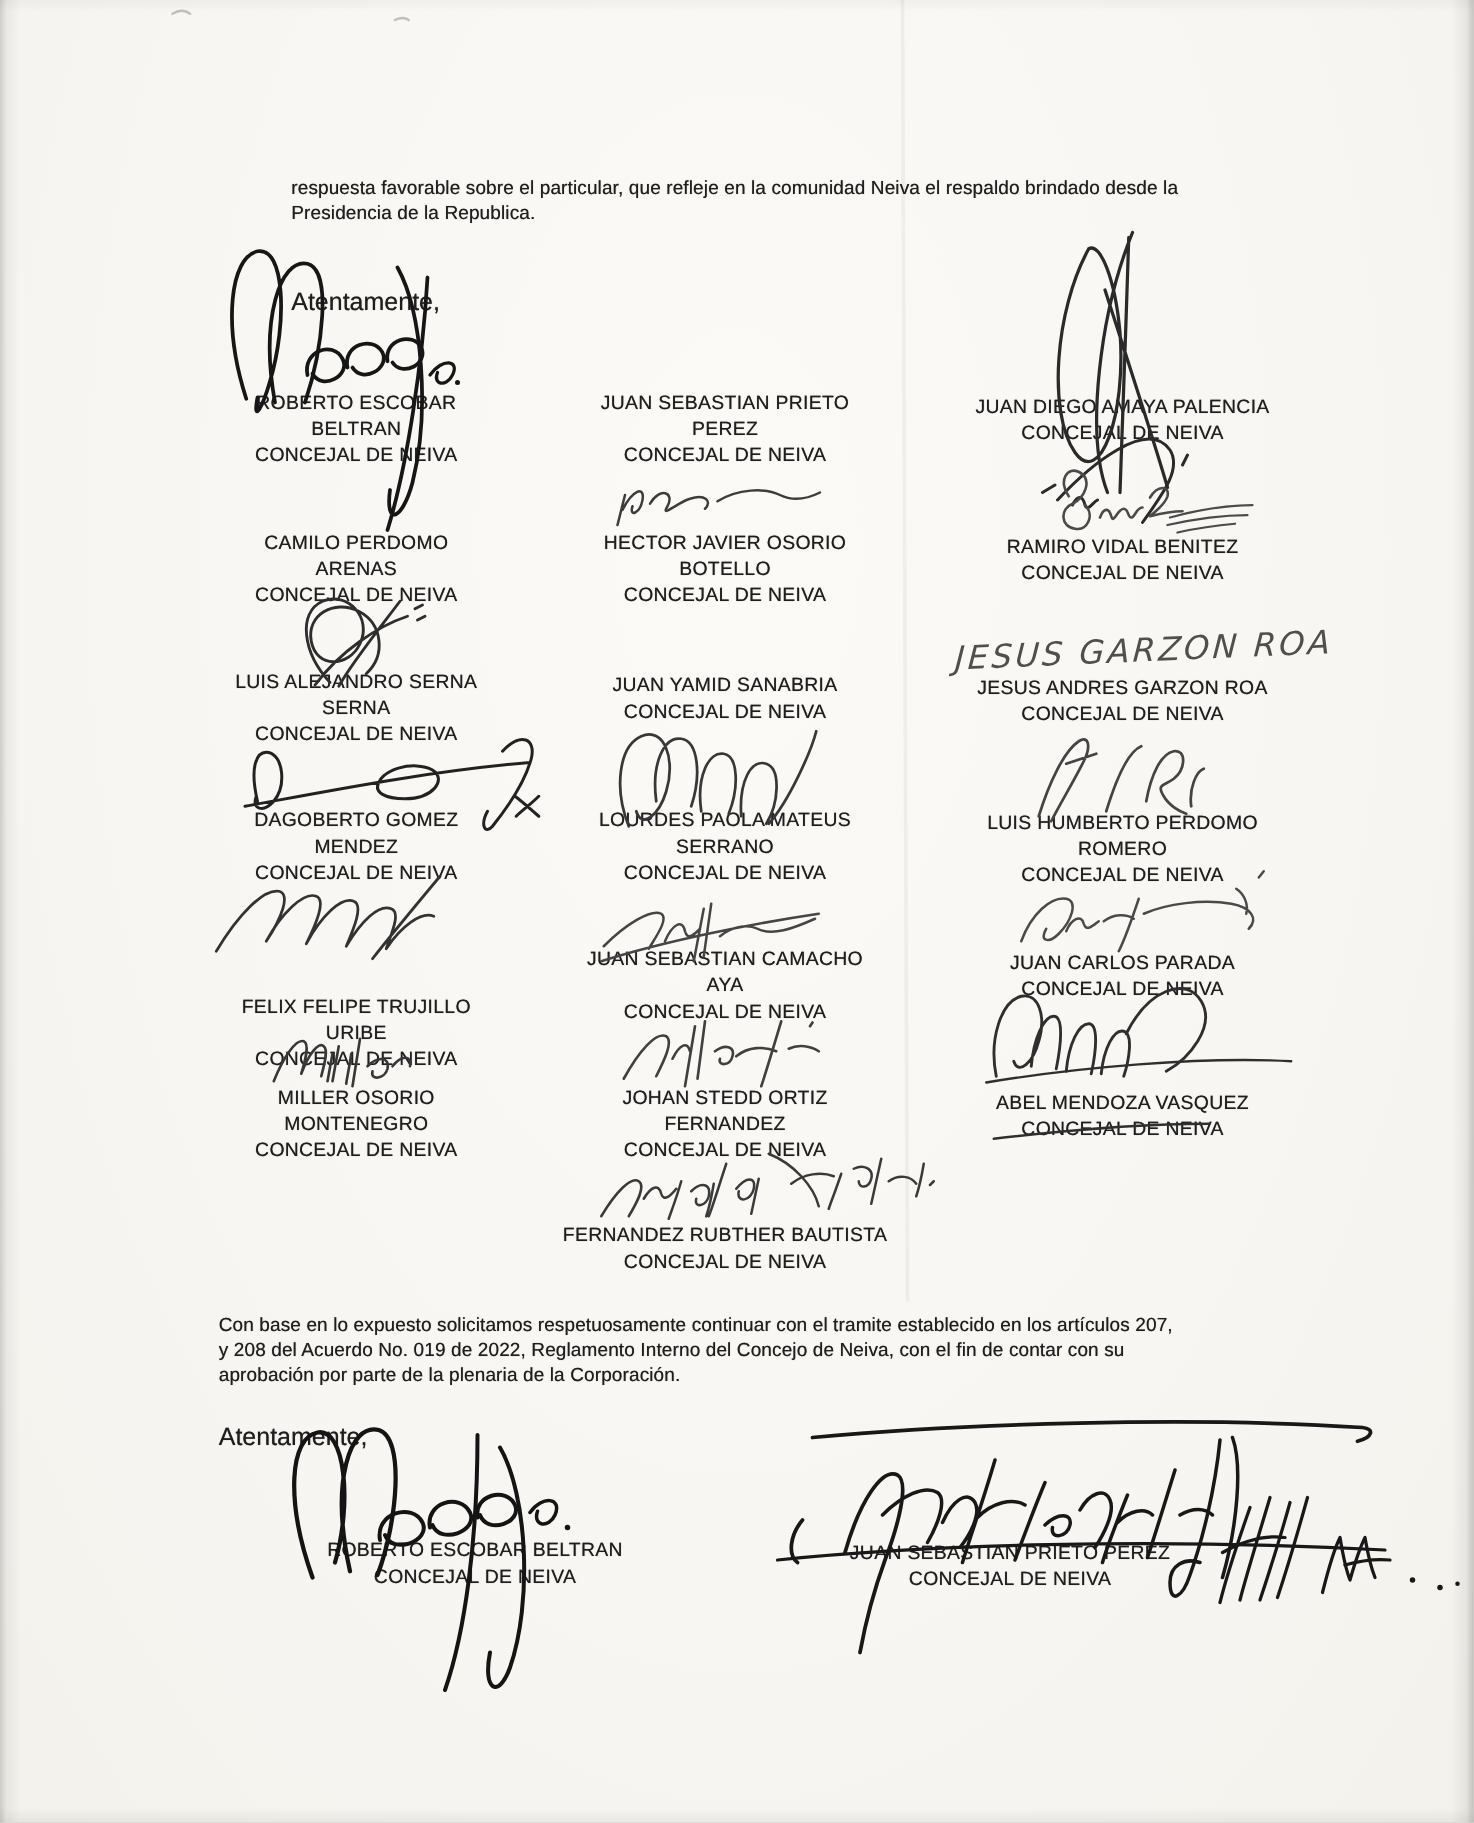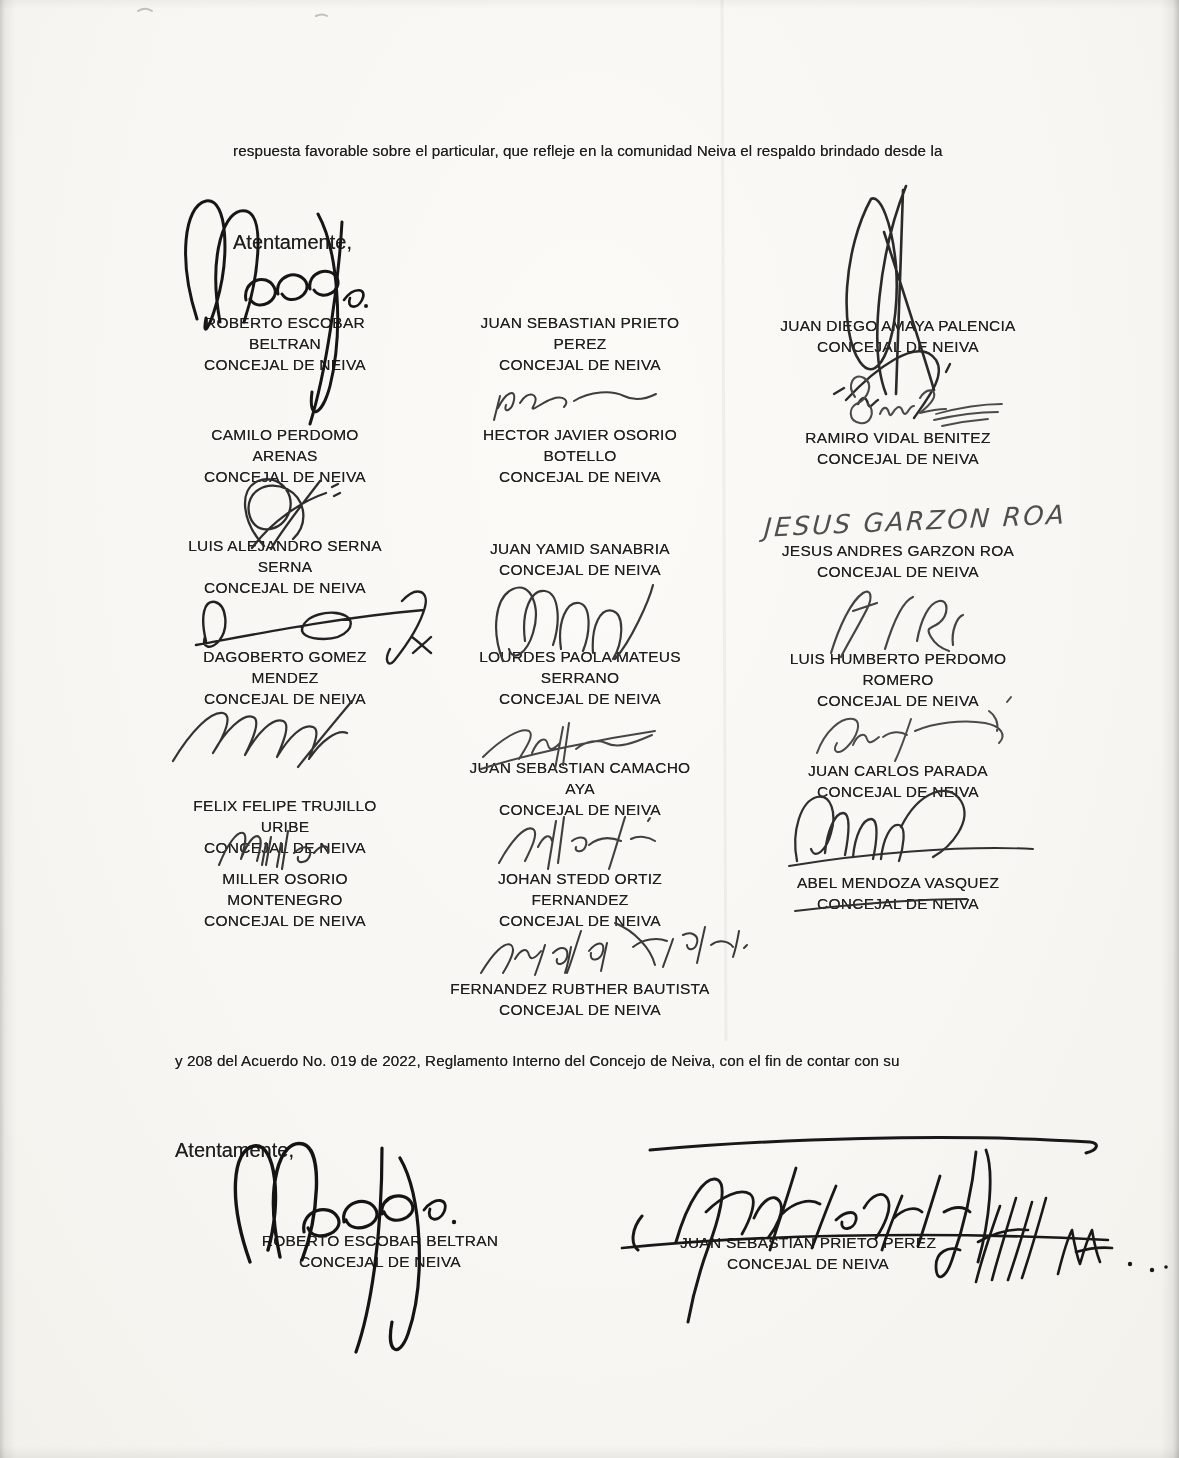--- a/index.html
+++ b/index.html
@@ -43,20 +43,21 @@
   svg.inklayer{ position:absolute; left:0; top:0; pointer-events:none; }
   svg.inklayer path{ fill:none; stroke-linecap:round; stroke-linejoin:round; }
 </style>
 </head>
 <body>
 
 <div class="scan">
 
   <div class="typed para" style="left:233px;top:141px;width:734px;">
     <div class="pline">respuesta favorable sobre el particular, que refleje en la comunidad Neiva el respaldo brindado desde la</div>
+    <div class="pline">Presidencia de la Republica.</div>
   </div>
 
   <div class="typed salutation" style="left:233px;top:231px;">Atentamente,</div>
 
   <div class="cell typed c1" style="top:312px;">
     <div>ROBERTO ESCOBAR</div>
     <div>BELTRAN</div>
     <div>CONCEJAL DE NEIVA</div>
   </div>
   <div class="cell typed c2" style="top:312px;">
@@ -145,21 +146,23 @@
   </div>
 
   <div class="cell typed c2" style="top:978px;">
     <div>FERNANDEZ RUBTHER BAUTISTA</div>
     <div>CONCEJAL DE NEIVA</div>
   </div>
 
   <div class="handwriting" style="left:764px;top:506px;">JESUS GARZON ROA</div>
 
   <div class="typed para" style="left:175px;top:1051px;width:800px;">
+    <div class="pline">Con base en lo expuesto solicitamos respetuosamente continuar con el tramite establecido en los artículos 207,</div>
     <div class="pline">y 208 del Acuerdo No. 019 de 2022, Reglamento Interno del Concejo de Neiva, con el fin de contar con su</div>
+    <div class="pline">aprobación por parte de la plenaria de la Corporación.</div>
   </div>
 
   <div class="typed salutation" style="left:175px;top:1139px;">Atentamente,</div>
 
   <div class="cell typed cb1" style="top:1230px;">
     <div>ROBERTO ESCOBAR BELTRAN</div>
     <div>CONCEJAL DE NEIVA</div>
   </div>
   <div class="cell typed cb2" style="top:1232px;">
     <div>JUAN SEBASTIAN PRIETO PEREZ</div>

